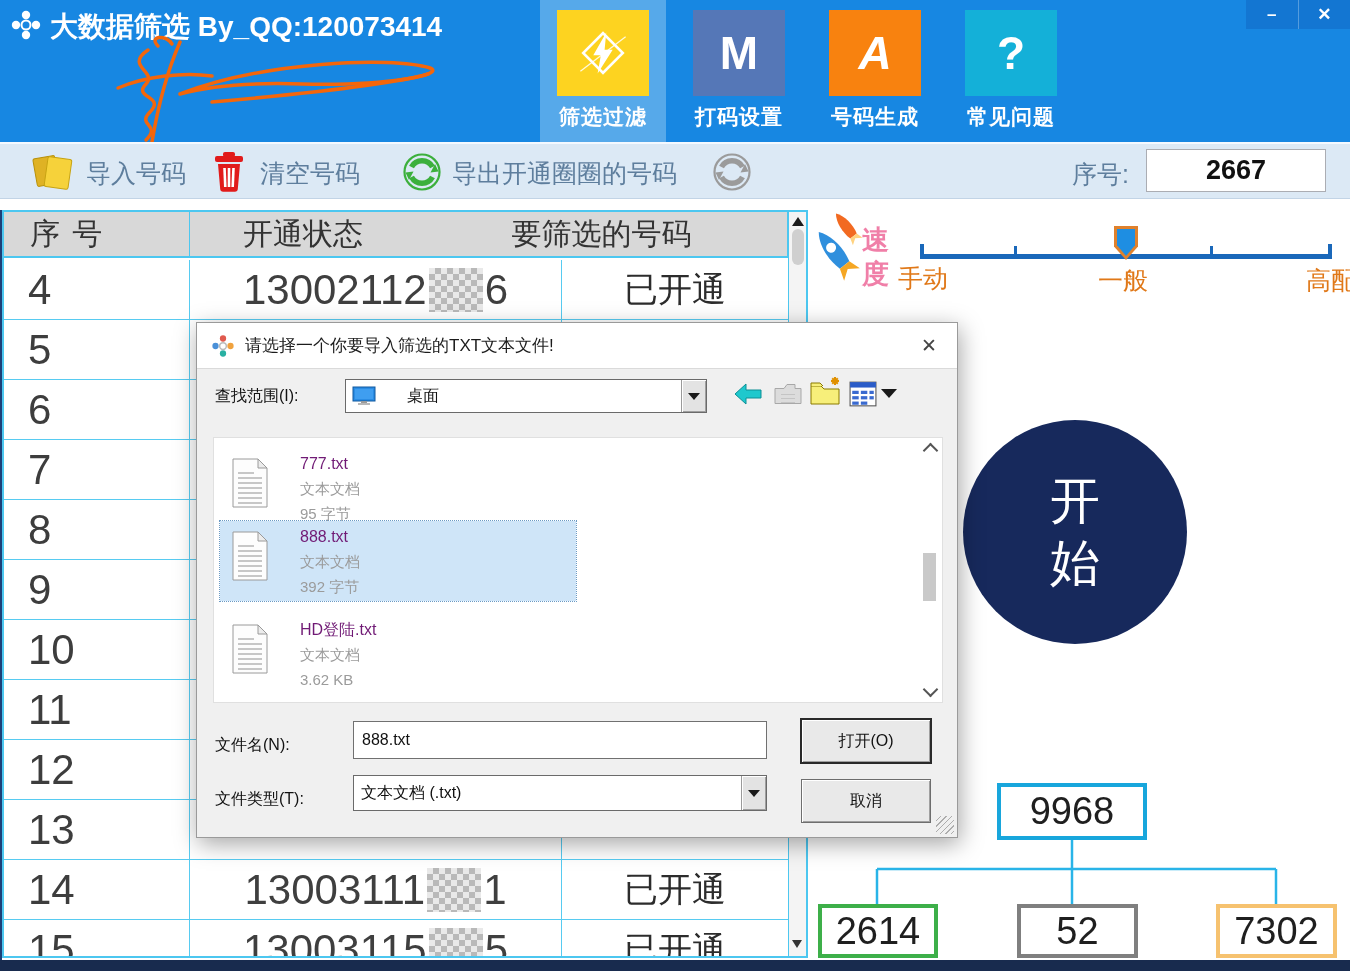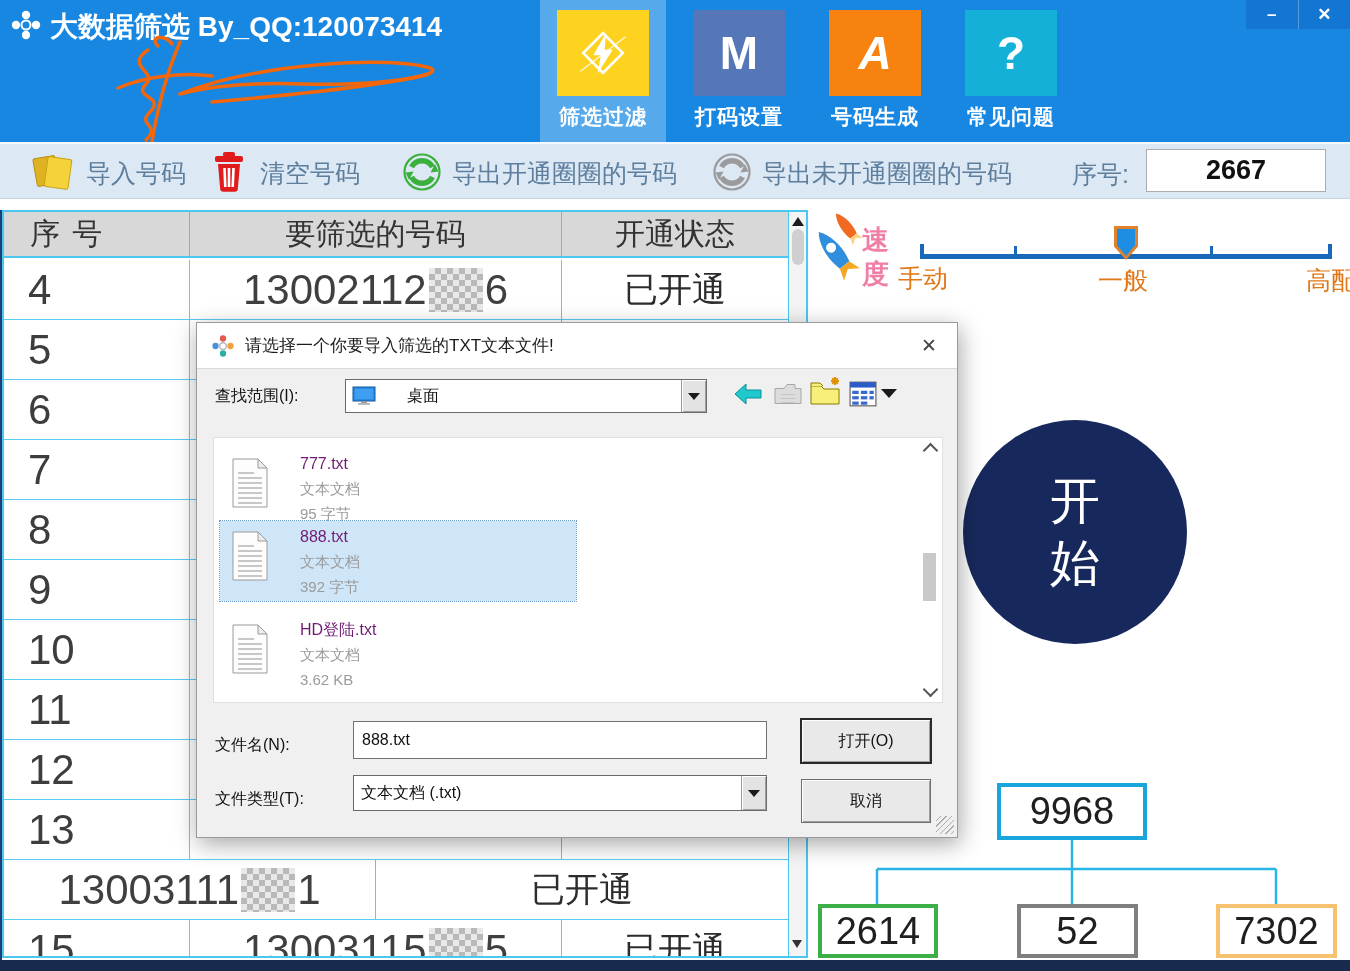--- a/index.html
+++ b/index.html
@@ -219,31 +219,30 @@
     </svg>
     <span class="tb-label" style="left:452px;">导出开通圈圈的号码</span>
 
     <svg class="abs" style="left:712px;top:8px;" width="40" height="40" viewBox="0 0 40 40">
       <circle cx="20" cy="20" r="17.5" fill="none" stroke="#9b9b9b" stroke-width="2.2"></circle>
       <path d="M9.5 15A12 12 0 0 1 30.5 15" fill="none" stroke="#9b9b9b" stroke-width="5.5"></path>
       <path d="M30.5 25A12 12 0 0 1 9.5 25" fill="none" stroke="#9b9b9b" stroke-width="5.5"></path>
       <polygon points="33,12 28.5,20.5 36.5,19.5" fill="#9b9b9b"></polygon>
       <polygon points="7,28 11.5,19.5 3.5,20.5" fill="#9b9b9b"></polygon>
     </svg>
-    <span class="tb-label" style="left:762px;">导出未开通圈圈的号码</span>
 
     <span class="serial-label">序号:</span>
     <div class="serial-box">2667</div>
   </div>
 
   <div class="table">
     <div class="thead">
       <div class="th th1">序 号</div>
+      <div class="th th3">开通状态</div>
       <div class="th th2">要筛选的号码</div>
-      <div class="th th3">开通状态</div>
     </div>
     <div class="tbody">
         <div class="trow">
           <div class="c1">4</div>
           <div class="c2">13002112<span class="censor"></span>6</div>
           <div class="c3">已开通</div>
         </div>
         <div class="trow">
           <div class="c1">5</div>
           <div class="c2"></div>
@@ -283,20 +282,21 @@
           <div class="c1">12</div>
           <div class="c2"></div>
           <div class="c3"></div>
         </div>
         <div class="trow">
           <div class="c1">13</div>
           <div class="c2"></div>
           <div class="c3"></div>
         </div>
         <div class="trow">
+          <div class="c1">14</div>
           <div class="c2">13003111<span class="censor"></span>1</div>
           <div class="c3">已开通</div>
         </div>
         <div class="trow">
           <div class="c1">15</div>
           <div class="c2">13003115<span class="censor"></span>5</div>
           <div class="c3">已开通</div>
         </div>
       </div>
     <div class="vscroll">

